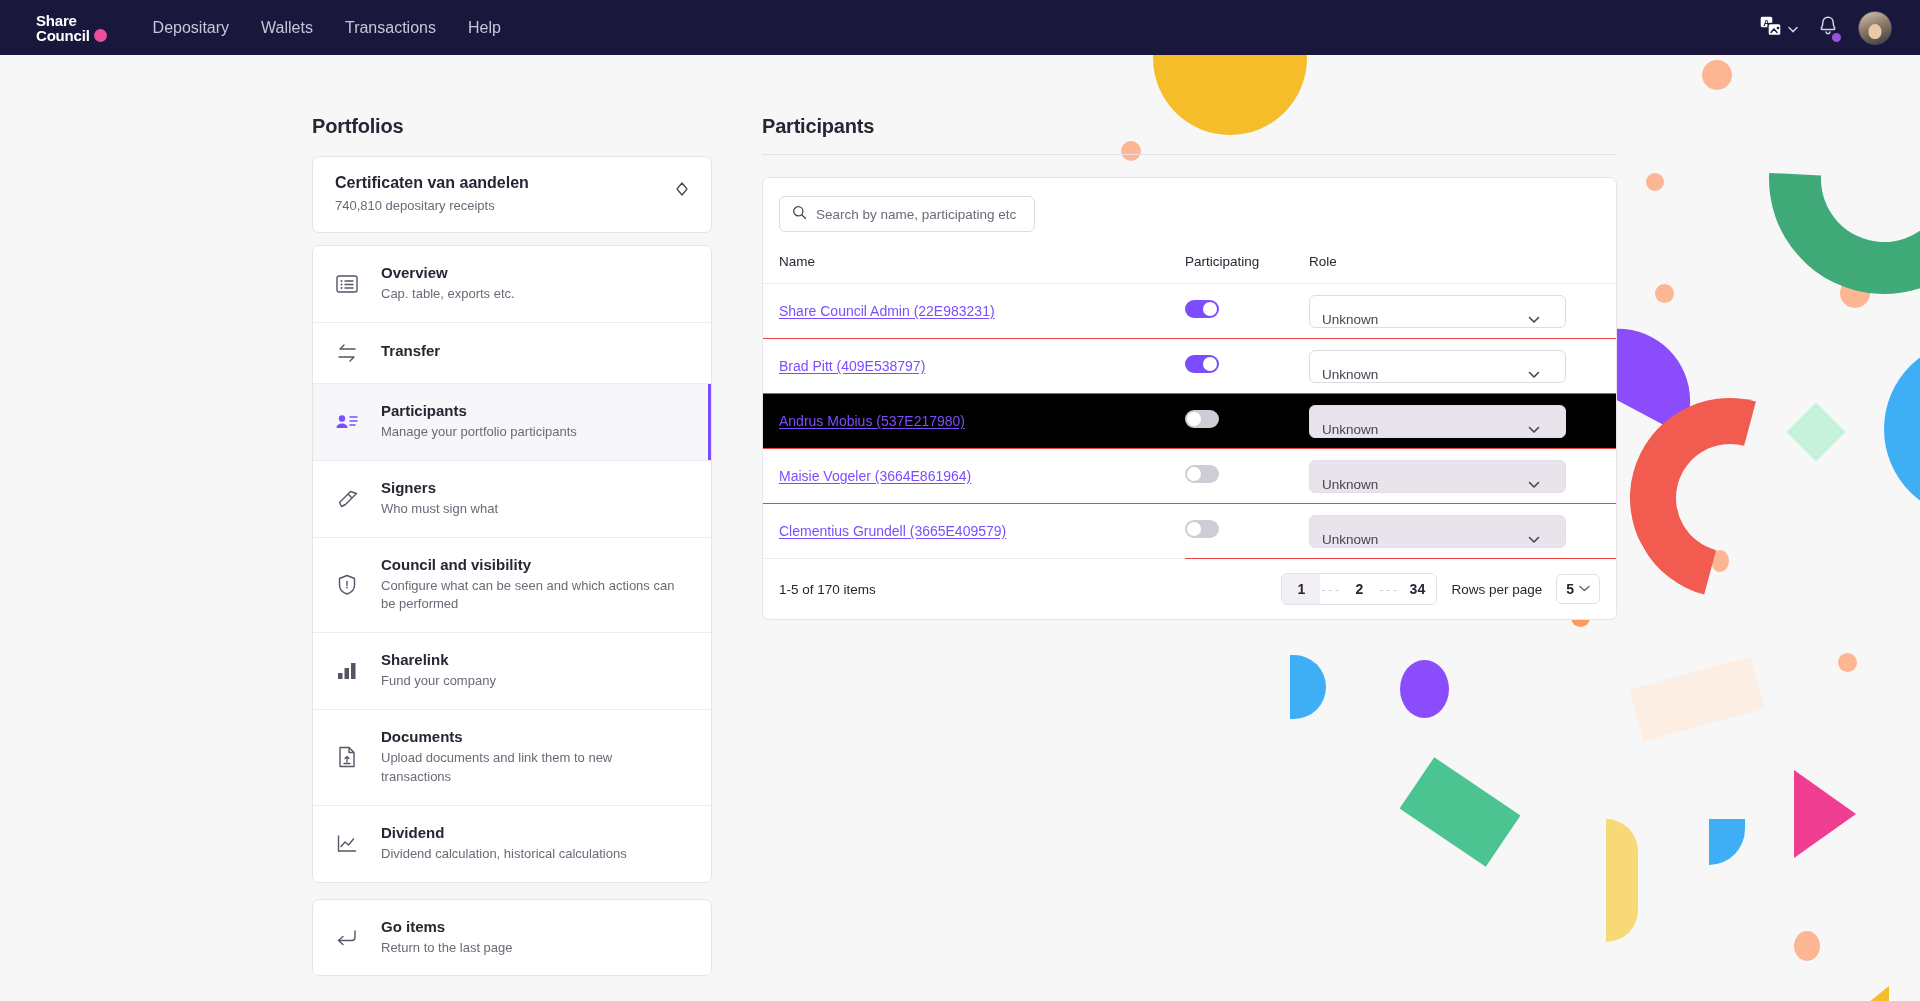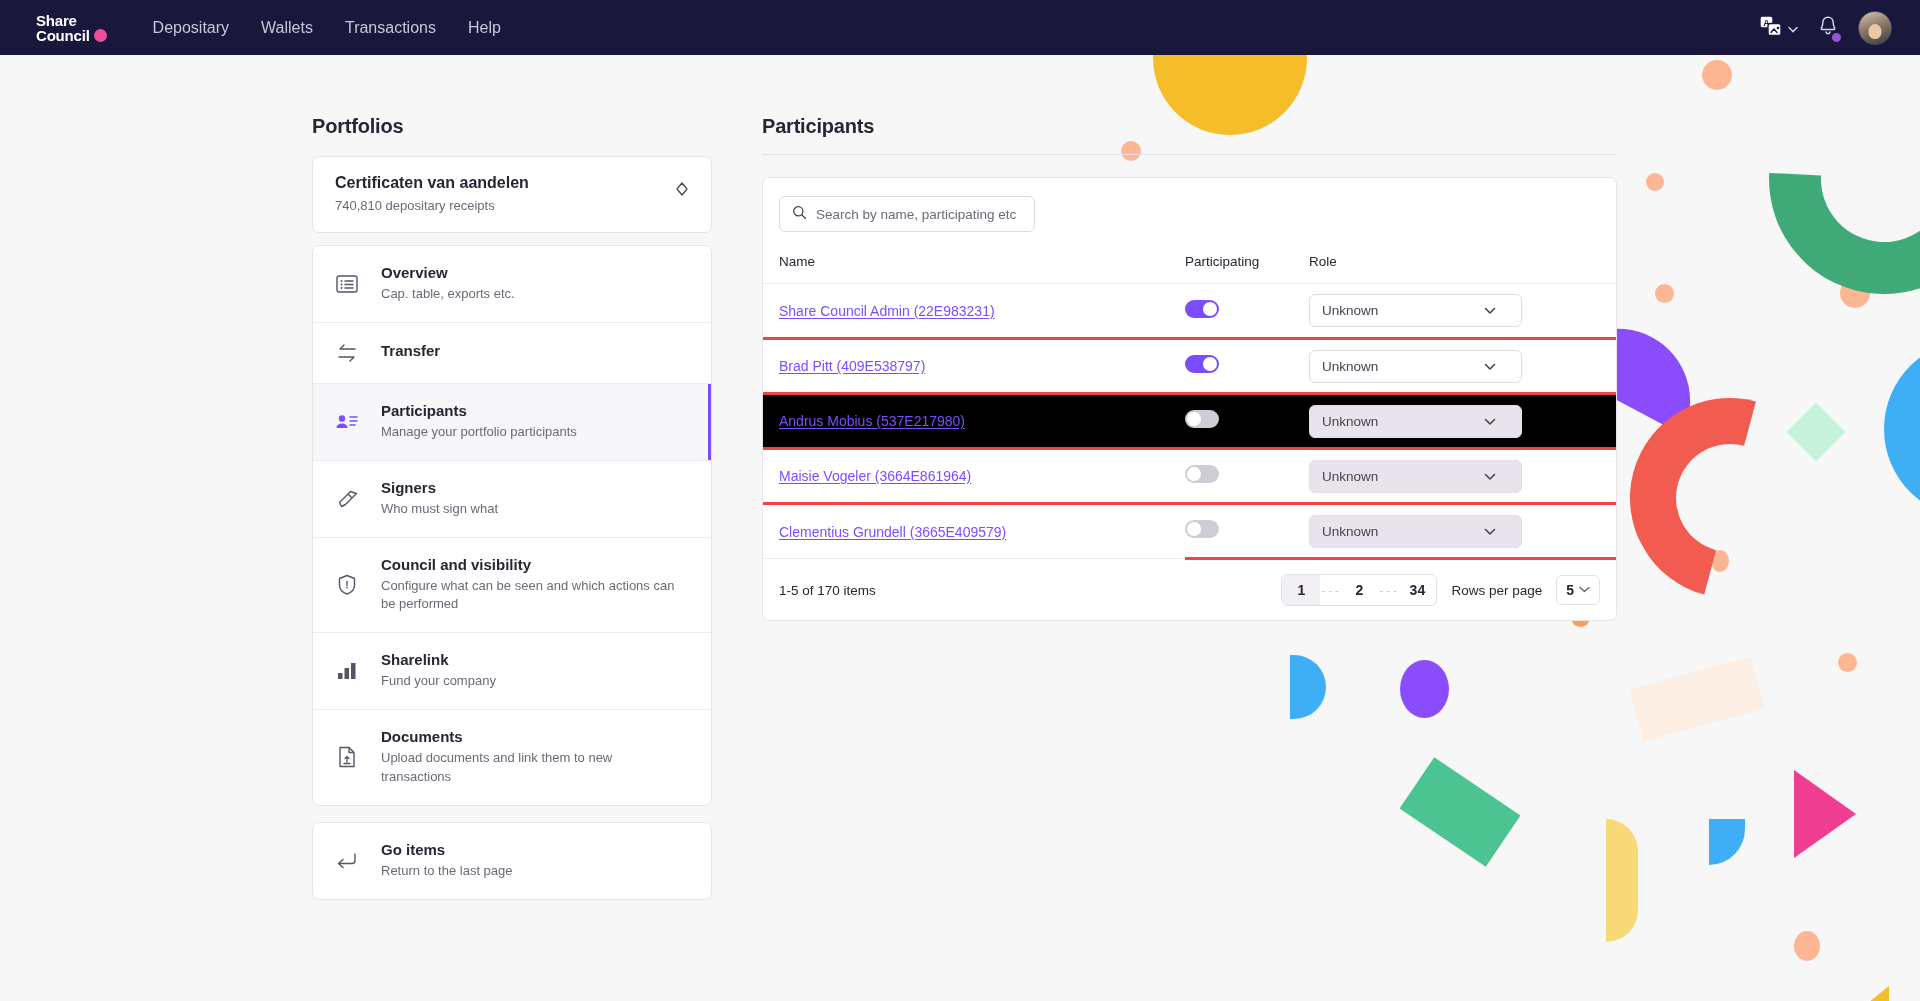--- a/index.html
+++ b/index.html
@@ -112,41 +112,41 @@
   #search-box input::placeholder { color: #6e6878; }
 
   table { width: 100%; border-collapse: collapse; }
   thead th {
     text-align: left; font-size: 13.5px; font-weight: normal; color: #2b2433;
     padding: 6px 0 14px 0; border-bottom: 1px solid #eeecf1;
   }
   thead th.c-name { padding-left: 16px; width: 422px; }
   thead th.c-part { width: 122px; }
   thead th.c-role { padding-left: 2px; }
-  tbody td { padding: 0; border-bottom: 3px solid #ef4444; height: 55px; vertical-align: middle; }
+  tbody td { padding: 0; border-bottom: 1px solid #ef4444; height: 55px; vertical-align: middle; }
   tbody tr.hovered td { background: #000000; }
   td.c-name { padding-left: 16px; }
   .name-link {
     font-size: 14px; color: #7c4dff; text-decoration: underline;
     text-underline-offset: 2px; cursor: pointer;
   }
   .toggle {
     width: 34px; height: 18px; border-radius: 9px; position: relative;
     background: #cfccd6; cursor: pointer; display: inline-block;
   }
   .toggle .knob {
     position: absolute; top: 2px; left: 2px; width: 14px; height: 14px;
     border-radius: 50%; background: #ffffff;
   }
   .toggle.on { background: #7c4dff; }
   .toggle.on .knob { left: auto; right: 2px; }
   .role-select {
-    width: 213px; height: 33px; border-radius: 6px;
+    width: 257px; height: 33px; border-radius: 6px;
     border: 1px solid #dedbe4; background: #ffffff;
-    display: flex; align-items: center; justify-content: space-between;
+    display: flex; align-items: flex-end; justify-content: space-between;
     padding: 0 25px 0 12px; font-size: 13.5px; color: #4b4352; cursor: pointer;
   }
   .role-select.disabled {
     background: #e9e4ec; border-color: #e2dde6; color: #4b4352; cursor: default;
   }
   td.c-role { padding-left: 2px; }
 
   #footer-row {
     display: flex; align-items: center; justify-content: space-between;
     padding: 14px 16px; font-size: 13.5px; color: #2b2433;
@@ -369,20 +369,32 @@
               <path d="M9 16v-5M7 12.5 9 10.5l2 2" fill="none" stroke="currentColor" stroke-width="1.3" stroke-linecap="round" stroke-linejoin="round"></path>
               <path d="M6 17.5h6" stroke="currentColor" stroke-width="1.3" stroke-linecap="round"></path>
             </svg>
         </span>
         <div>
           <div class="mi-label">Documents</div>
           <div class="mi-desc">Upload documents and link them to new transactions</div>
         </div>
       </div>
 
+      <div class="menu-item">
+        <span class="mi-icon">
+          <svg width="22" height="20" viewBox="0 0 22 20">
+              <path d="M2.5 2v15h17" fill="none" stroke="currentColor" stroke-width="1.4" stroke-linecap="round"></path>
+              <path d="M5 12.5 9 8l3.5 3 5-6" fill="none" stroke="currentColor" stroke-width="1.4" stroke-linecap="round" stroke-linejoin="round"></path>
+            </svg>
+        </span>
+        <div>
+          <div class="mi-label">Dividend</div>
+          <div class="mi-desc">Dividend calculation, historical calculations</div>
+        </div>
+      </div>
     </div>
 
     <div class="card" id="goback-card">
       <div class="menu-item">
         <span class="mi-icon">
           <svg width="22" height="18" viewBox="0 0 22 18">
               <path d="M19 2v6.5a3 3 0 0 1-3 3H3" fill="none" stroke="currentColor" stroke-width="1.4" stroke-linecap="round"></path>
               <path d="M7 7.5 2.5 11.5 7 15.5" fill="none" stroke="currentColor" stroke-width="1.4" stroke-linecap="round" stroke-linejoin="round"></path>
             </svg>
         </span>

